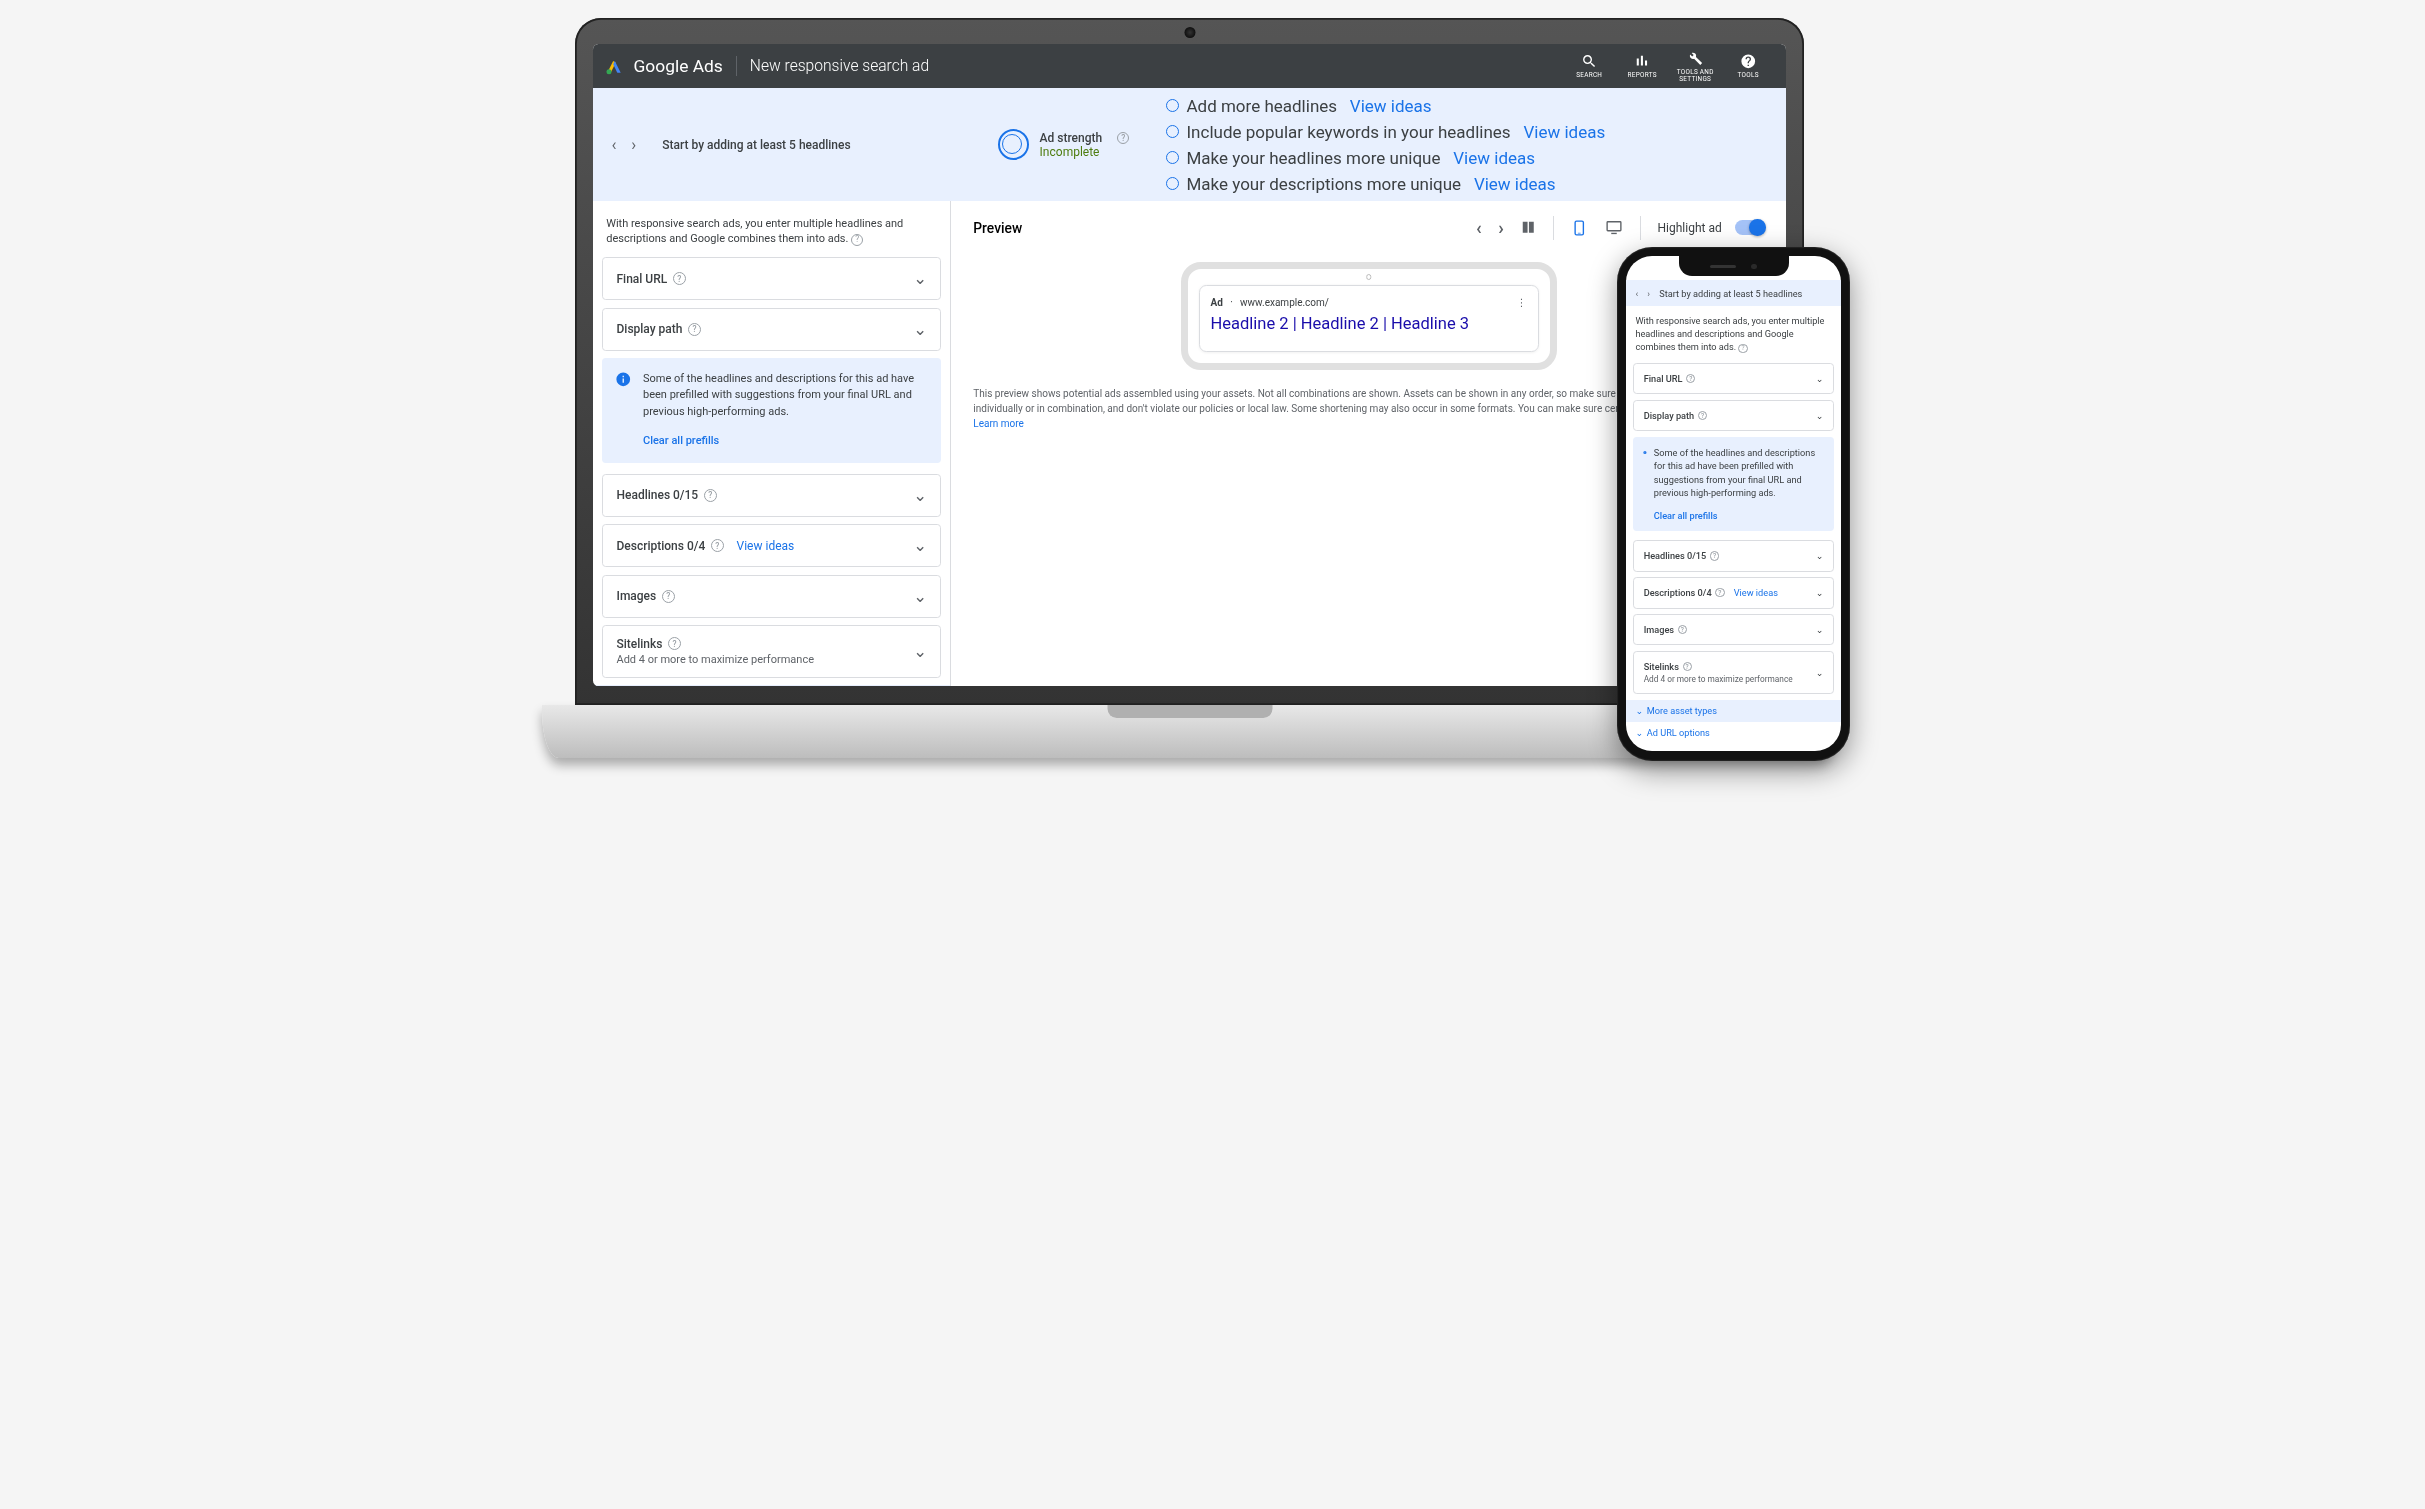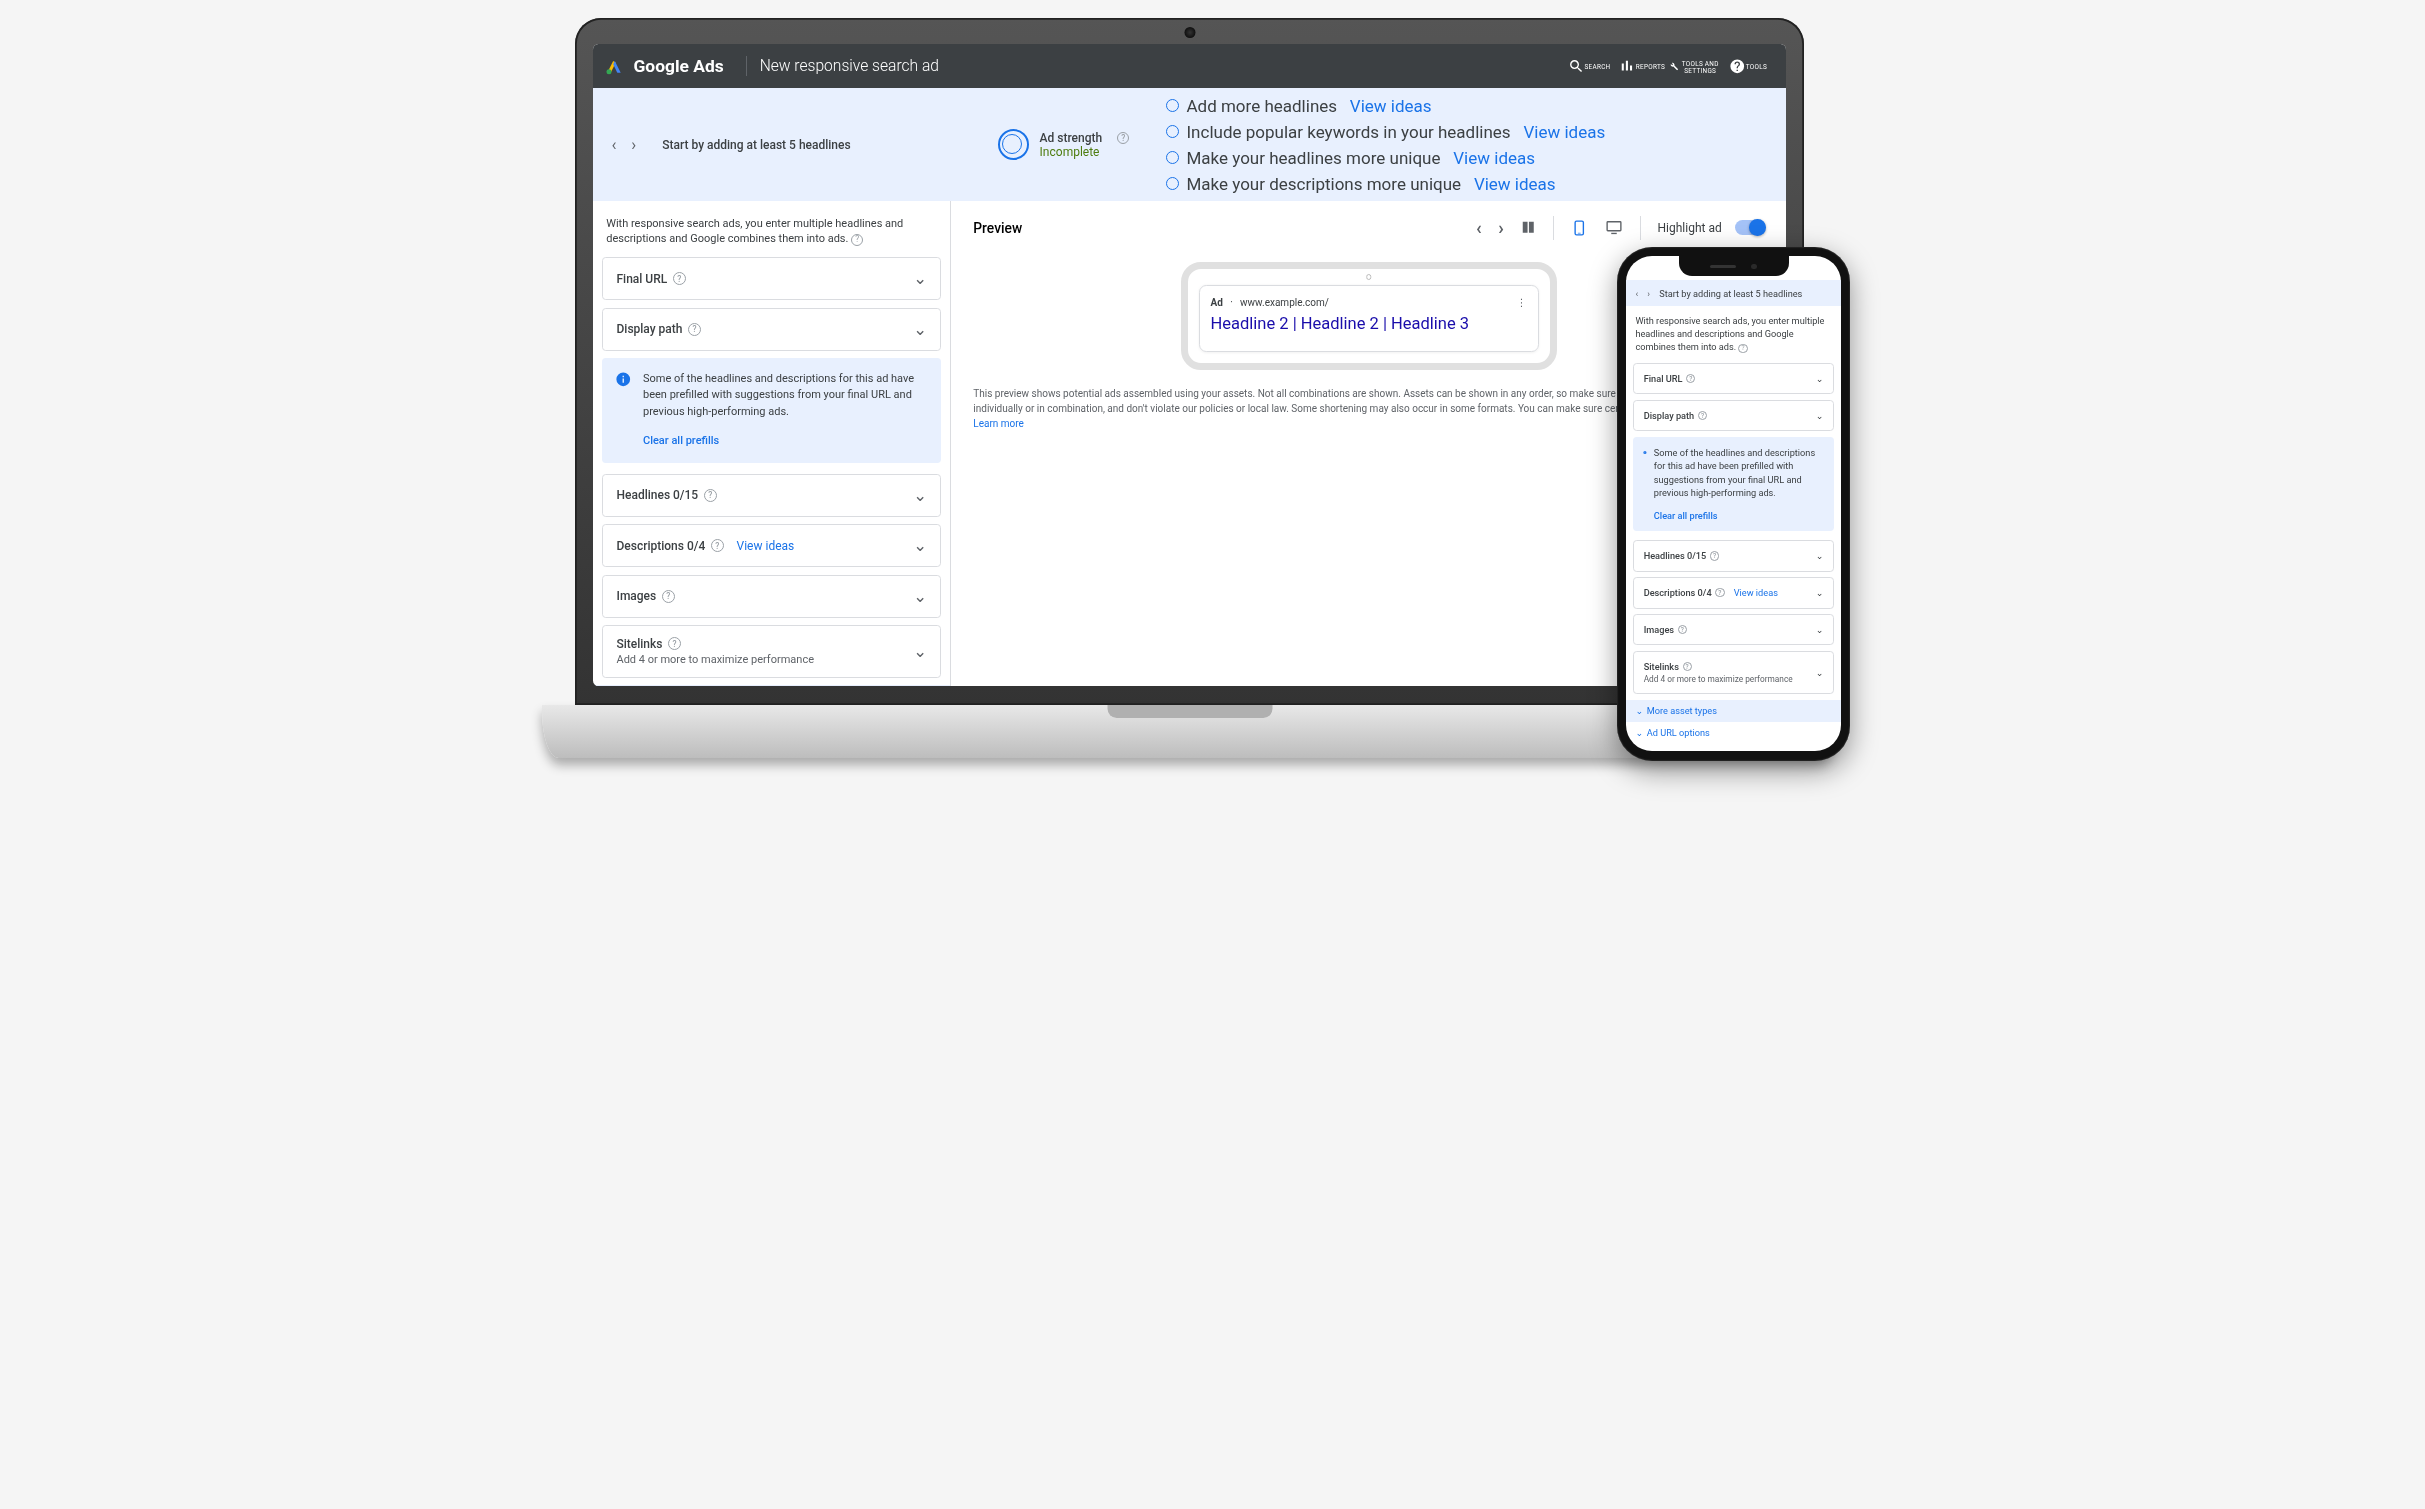--- a/index.html
+++ b/index.html
@@ -11,24 +11,24 @@
 .laptop { position: absolute; top: 0; left: 0; width: 1229px; }
 .laptop-screen { background: linear-gradient(#555,#333); border-radius: 26px 26px 0 0; padding: 26px 18.3px 18.3px 18.3px; position: relative; box-shadow: inset 0 0 0 1.8px #222; }
 .camera { position: absolute; top: 9.2px; left: 50%; transform: translateX(-50%); width: 11px; height: 11px; background: radial-gradient(#333,#000); border-radius: 50%; }
 .laptop-base { height: 53px; background: linear-gradient(#e8e8e8,#bdbdbd); border-radius: 0 0 16.5px 16.5px / 0 0 46px 46px; margin: 0 -33px; box-shadow: 0 7.3px 11px rgba(0,0,0,.3); position: relative; }
 .laptop-base::before { content:''; position:absolute; top:0; left:50%; transform:translateX(-50%); width:165px; height:13px; background:#b0b0b0; border-radius:0 0 9.2px 9.2px; }
 
 .app { background: #fff; height: 642px; border-radius: 5.5px; overflow: hidden; display: flex; flex-direction: column; }
 
 .topbar { background: #3c4043; color: #fff; height: 44px; display: flex; align-items: center; padding: 0 11px; }
 .logo { width: 20px; height: 20px; margin-right: 9.2px; }
-.brand { font-size: 17.4px; font-weight: 700; padding-right: 22px; border-right: 0.9px solid #5f6368; }
+.brand { font-size: 17.4px; font-weight: 400; padding-right: 13px; border-right: 0.9px solid #5f6368; }
 .pagetitle { font-size: 15.6px; font-weight: 300; padding-left: 13px; }
 .spacer { flex: 1; }
-.topicon { display: flex; flex-direction: row; align-items: center; justify-content: center; width: 53px; cursor: pointer; }
+.topicon { display: flex; flex-direction: column; align-items: center; justify-content: center; width: 53px; cursor: pointer; }
 .topicon .t { font-size: 6.4px; letter-spacing: 0.3px; margin-top: 2.8px; text-align: center; line-height: 1.1; }
 .topicon svg { width: 16.5px; height: 16.5px; fill: #fff; }
 
 .strengthbar { background: #e8f0fe; display: flex; align-items: center; padding: 7.3px 18.3px; font-size: 12px; color: #3c4043; }
 .navarrows { display: flex; gap: 14.7px; align-items: center; margin-right: 26px; }
 .navarrows span { color: #5f6368; cursor: pointer; font-size: 16.5px; }
 .start-text { font-weight: 500; }
 .strength-center { display: flex; align-items: center; gap: 11px; margin-left: 147px; margin-right: 37px; }
 .strength-ring { width: 31px; height: 31px; border: 2.8px solid #1a73e8; border-radius: 50%; }
 .strength-ring-inner { width: 20px; height: 20px; border: 1.8px solid #1a73e8; border-radius: 50%; margin: 2.8px; }

